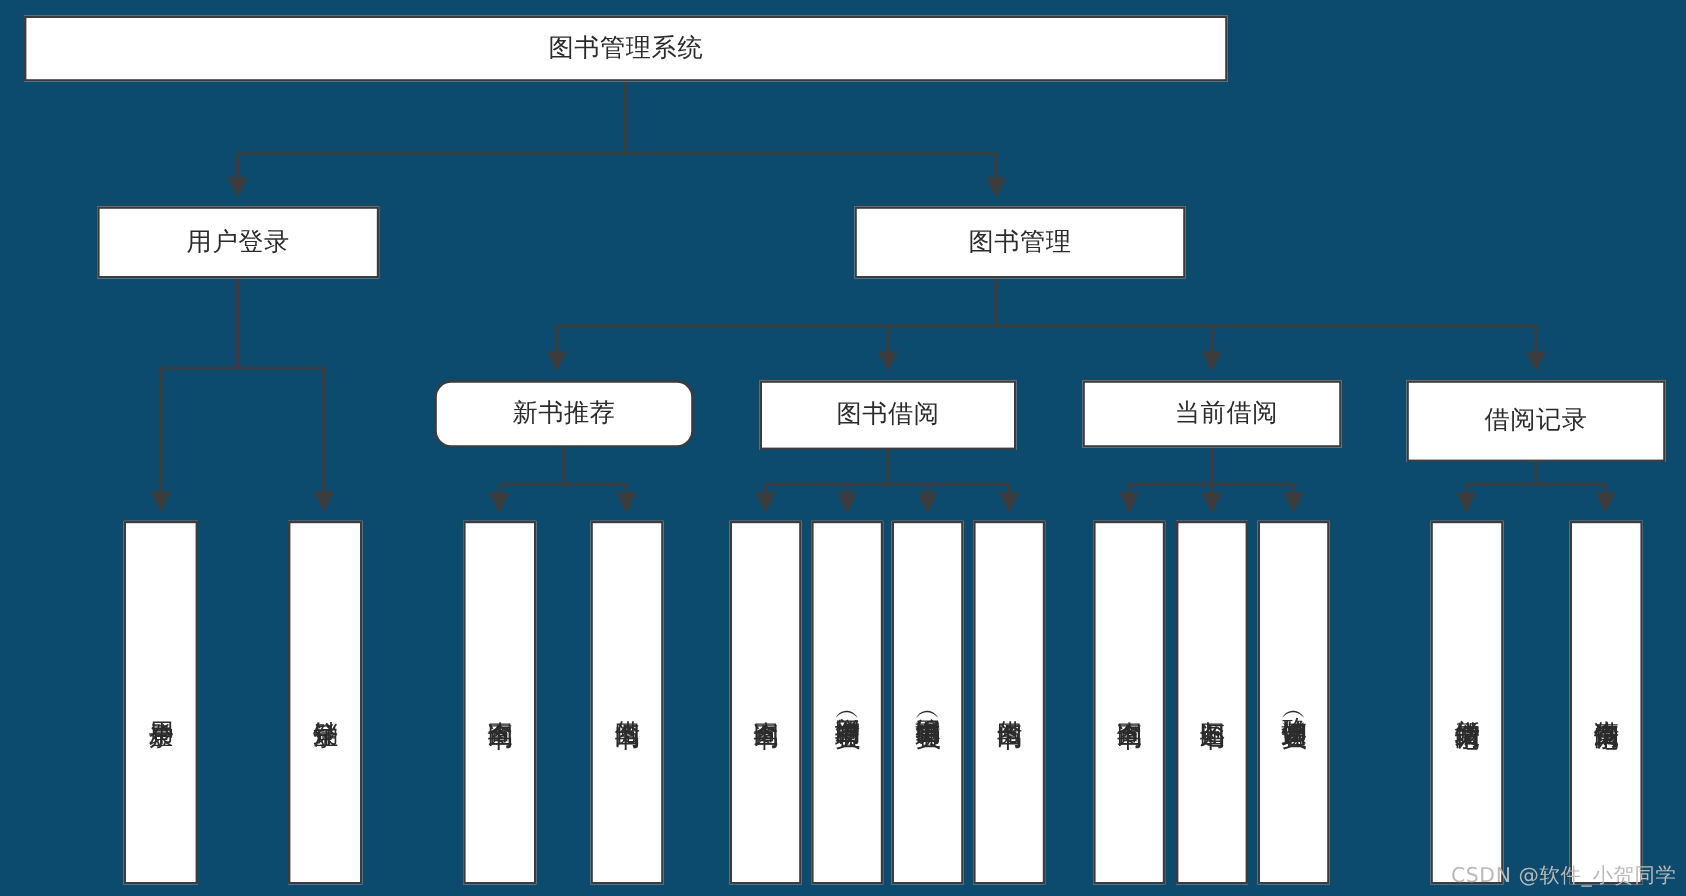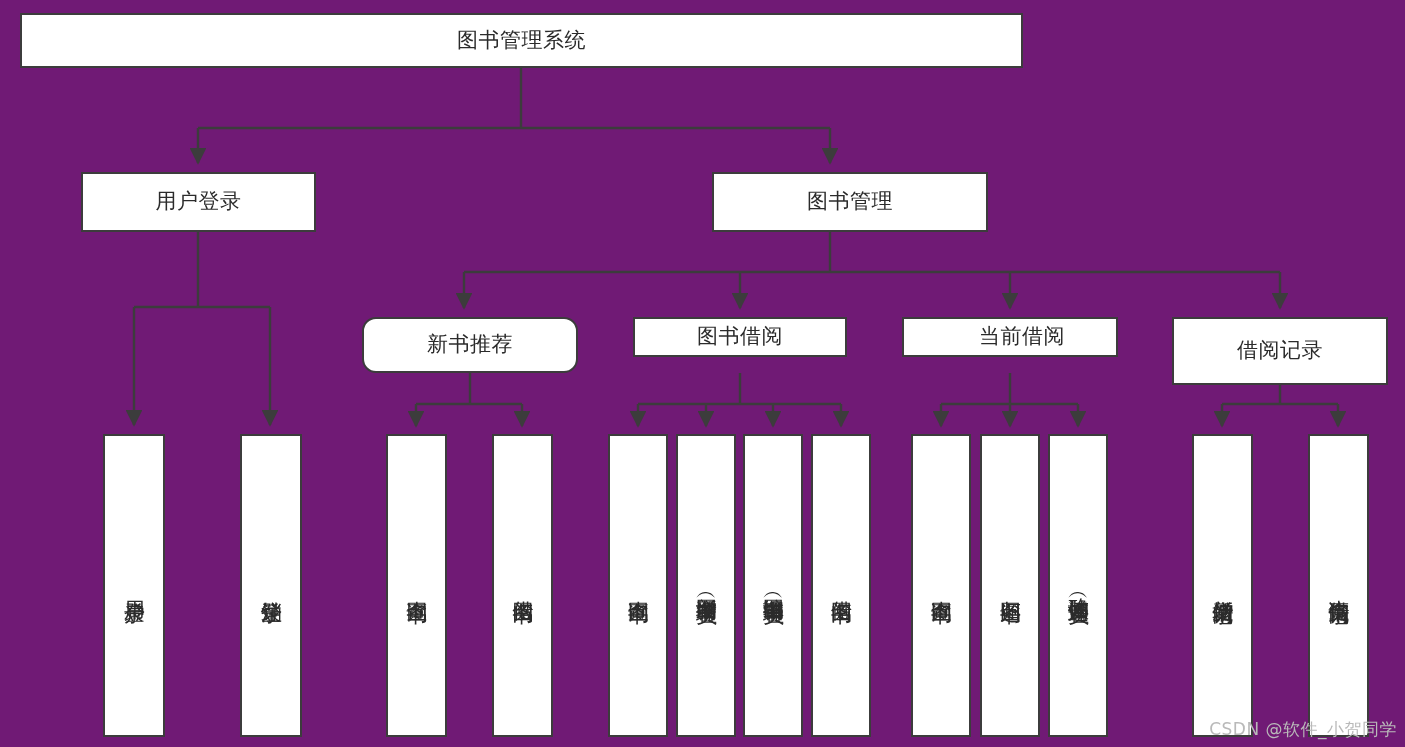--- a/index.html
+++ b/index.html
@@ -11,21 +11,21 @@
   body {
     font-family: "DejaVu Sans", "Liberation Sans", sans-serif;
     width: 1405px;
     height: 747px;
     overflow: hidden;
   }
   #canvas {
     position: relative;
     width: 1405px;
     height: 747px;
-    background: #701a75;
+    background: #0c4a6e;
   }
   #edges {
     position: absolute;
     left: 0;
     top: 0;
     width: 1405px;
     height: 747px;
     pointer-events: none;
   }
   .node {
@@ -132,24 +132,24 @@
   <div class="node horiz" style="left:81px; top:172px; width:235px; height:60px;">
     <span>用户登录</span>
   </div>
   <div class="node horiz" style="left:712px; top:172px; width:276px; height:60px;">
     <span>图书管理</span>
   </div>
 
   <div class="node horiz" style="left:362px; top:317px; width:216px; height:56px;border-radius:14px;">
     <span>新书推荐</span>
   </div>
-  <div class="node horiz" style="left:633px; top:317px; width:214px; height:40px;text-align:center;">
+  <div class="node horiz" style="left:633px; top:317px; width:214px; height:58px;text-align:center;">
     <span>图书借阅</span>
   </div>
-  <div class="node horiz" style="left:902px; top:317px; width:216px; height:40px;padding-left:24px;">
+  <div class="node horiz" style="left:902px; top:317px; width:216px; height:56px;padding-left:24px;">
     <span>当前借阅</span>
   </div>
   <div class="node horiz" style="left:1172px; top:317px; width:216px; height:68px;">
     <span>借阅记录</span>
   </div>
 
   <div class="node vert" style="left:103px; top:434px; width:62px; height:303px;">
     <span>用户登录</span>
   </div>
   <div class="node vert" style="left:240px; top:434px; width:62px; height:303px;">

